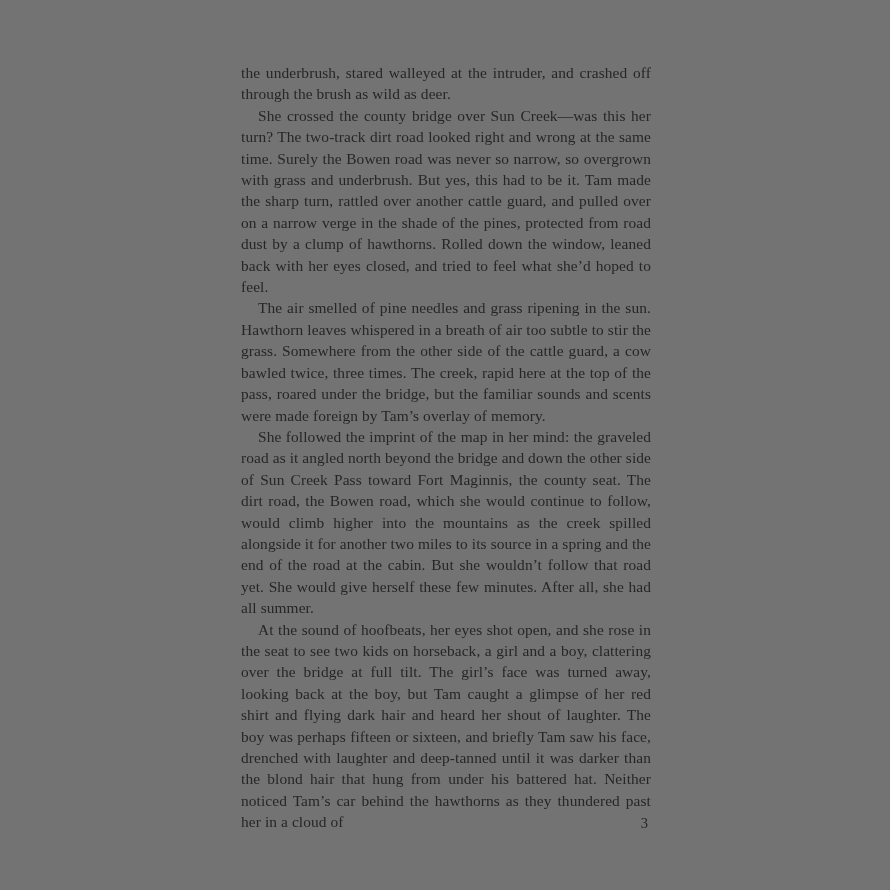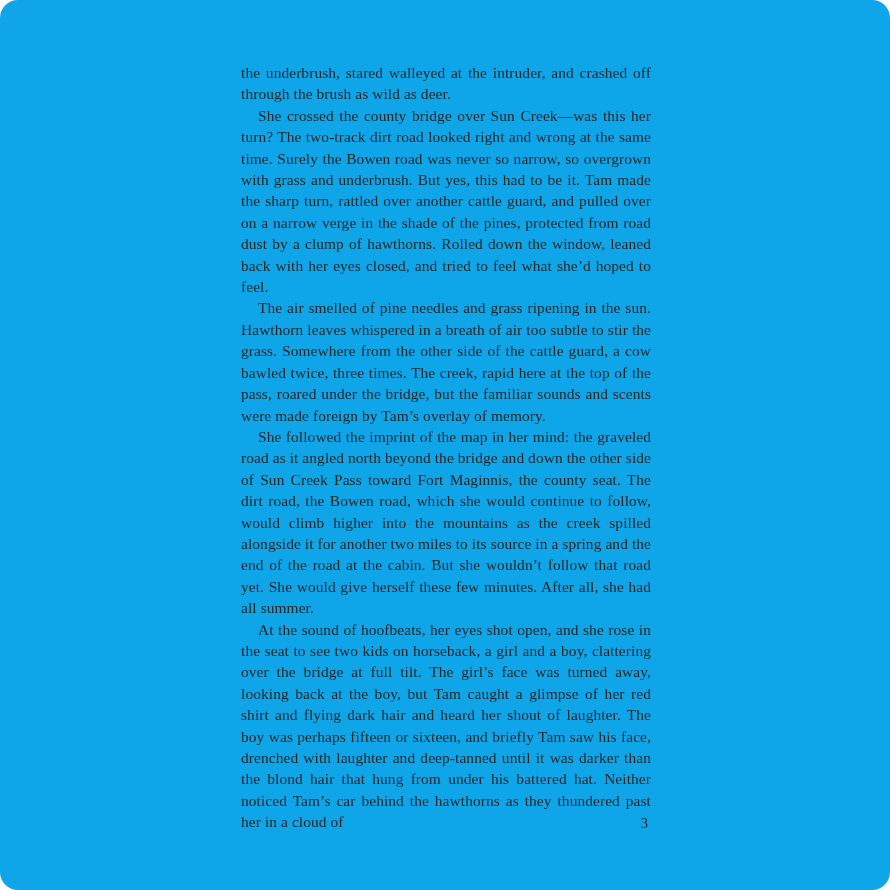--- a/index.html
+++ b/index.html
@@ -13,22 +13,21 @@
     position: relative;
     overflow: hidden;
     font-family: "Liberation Serif", "DejaVu Serif", serif;
   }
   .book-page {
     position: absolute;
     left: 0;
     top: 0;
     width: 890px;
     height: 890px;
-    background: #0ea5e9;
-    border-radius: 18px;
+    background: #737373;
   }
   .text-block {
     position: absolute;
     left: 241px;
     top: 62px;
     width: 410px;
     color: #262626;
     font-size: 15.4px;
     line-height: 21.4px;
     text-align: justify;

